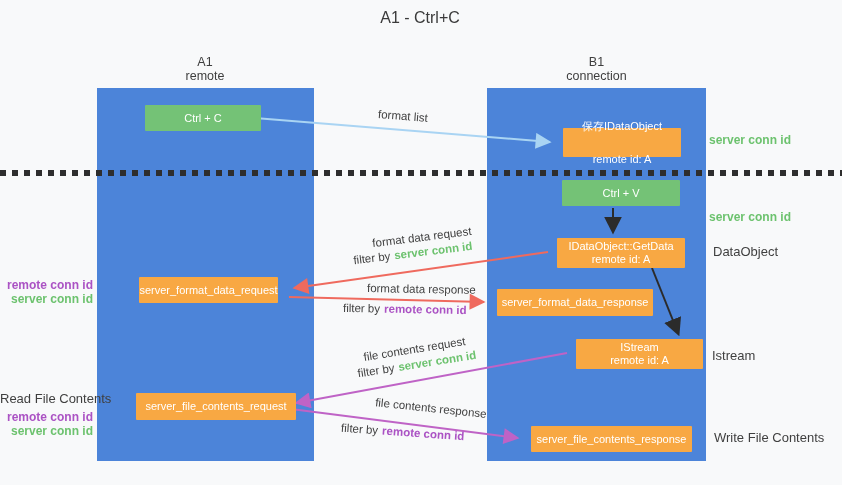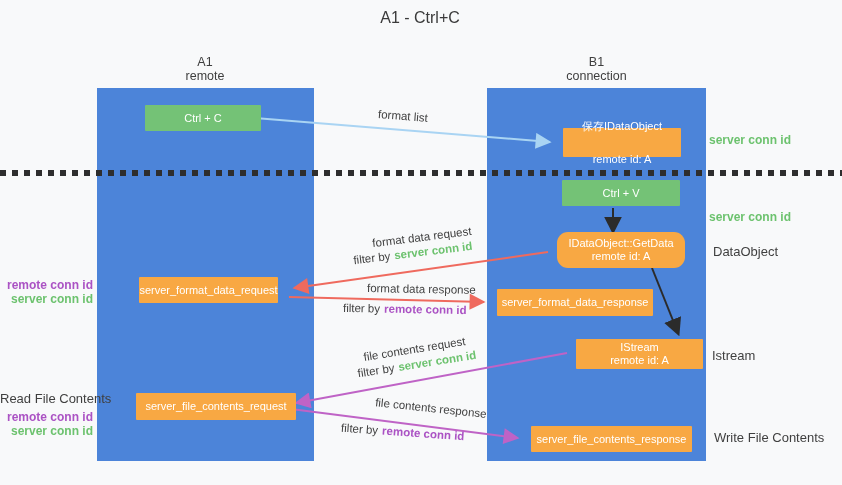--- a/index.html
+++ b/index.html
@@ -100,21 +100,21 @@
 
   <div class="box green" style="left:137px; top:105px; width:116px; height:26px;">Ctrl + C</div>
 
   <div class="box orange two-line" style="left:555px; top:128px; width:118px; height:29px;gap:20px;">
     <span>保存IDataObject</span>
     <span>remote id: A</span>
   </div>
 
   <div class="box green" style="left:554px; top:180px; width:118px; height:26px;">Ctrl + V</div>
 
-  <div class="box orange two-line" style="left:549px; top:232px; width:128px; height:36px;border-radius:11px;">
+  <div class="box orange two-line" style="left:549px; top:238px; width:128px; height:30px;">
     <span>IDataObject::GetData</span>
     <span>remote id: A</span>
   </div>
 
   <div class="box orange" style="left:131px; top:277px; width:139px; height:26px;text-align:center;">server_format_data_request</div>
 
   <div class="box orange" style="left:489px; top:289px; width:156px; height:27px;">server_format_data_response</div>
 
   <div class="box orange two-line" style="left:568px; top:339px; width:127px; height:30px;">
     <span>IStream</span>

